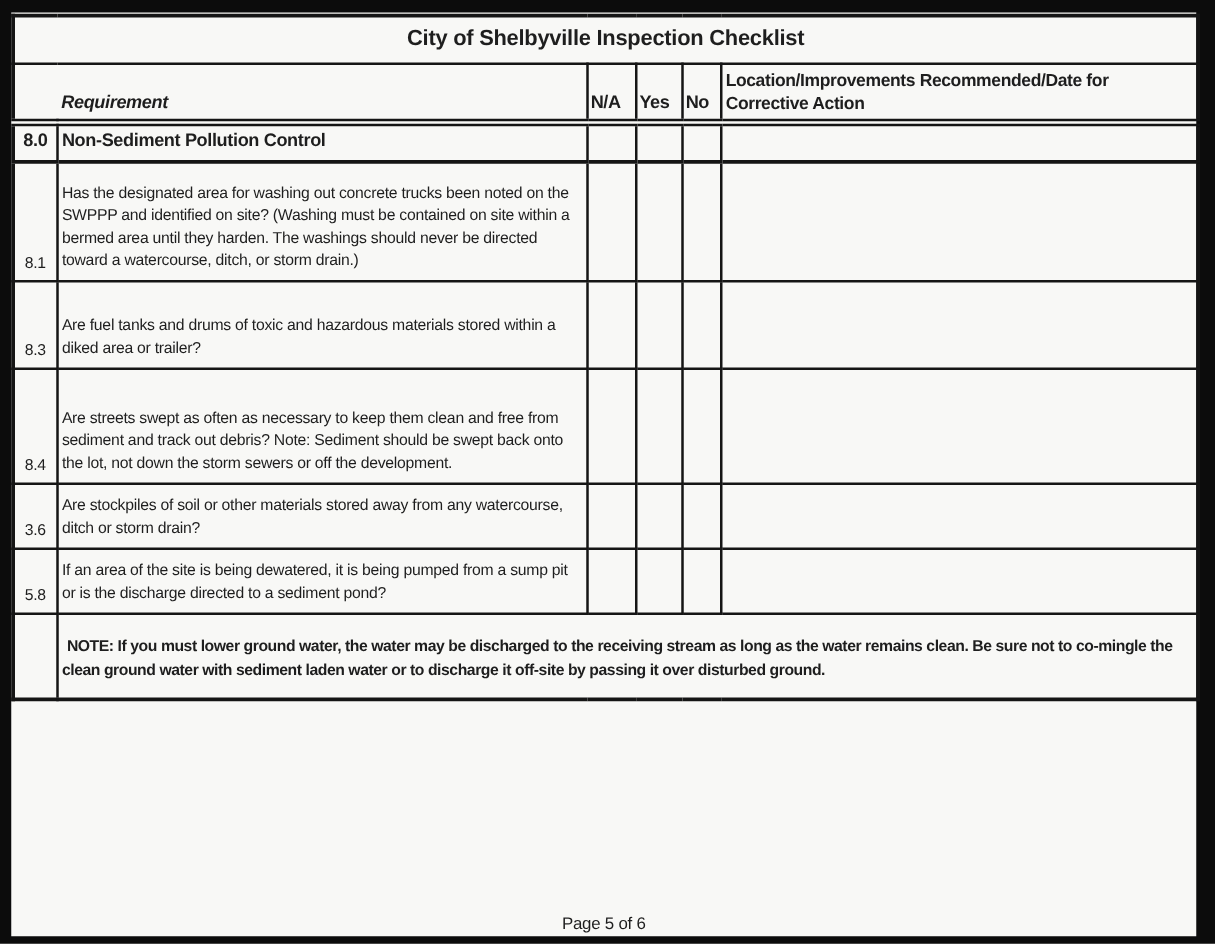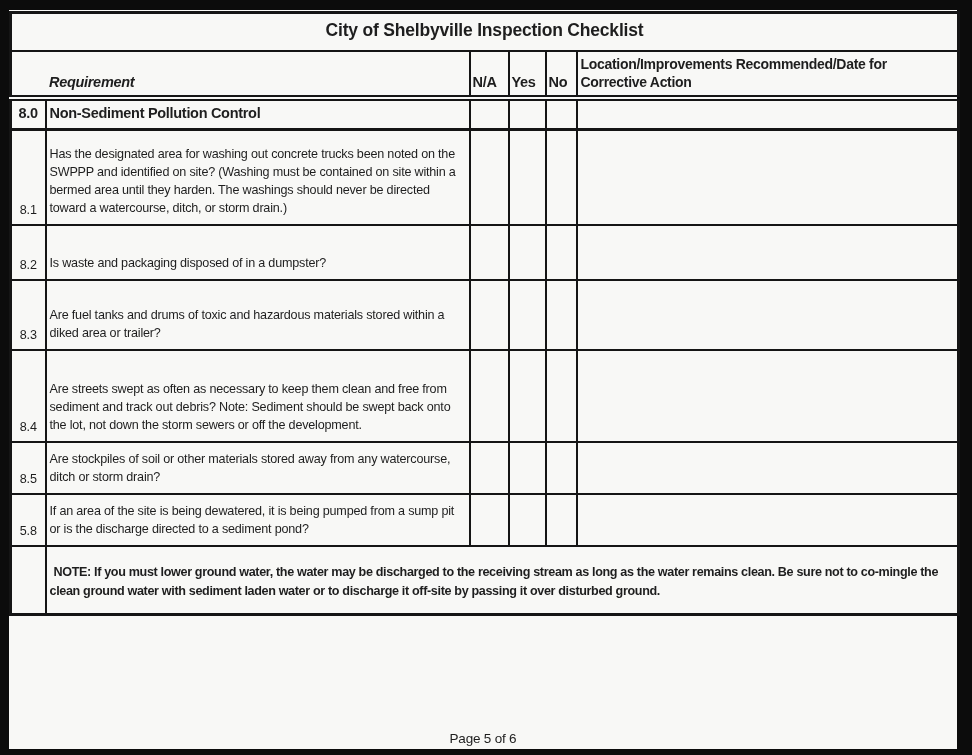--- a/index.html
+++ b/index.html
@@ -140,49 +140,41 @@
 
     <tr style="height:95px">
       <td class="num">8.1</td>
       <td class="req">Has the designated area for washing out concrete trucks been noted on the SWPPP and identified on site? (Washing must be contained on site within a bermed area until they harden.  The washings should never be directed toward a watercourse, ditch, or storm drain.)</td>
       <td></td>
       <td></td>
       <td></td>
       <td></td>
     </tr>
 
-    <tr style="height:55px">
-      <td class="num">8.2</td>
-      <td class="req">Is waste and packaging disposed of in a dumpster?</td>
-      <td></td>
-      <td></td>
-      <td></td>
-      <td></td>
-    </tr>
 
     <tr style="height:70px">
       <td class="num">8.3</td>
       <td class="req">Are fuel tanks and drums of toxic and hazardous materials stored within a diked area or trailer?</td>
       <td></td>
       <td></td>
       <td></td>
       <td></td>
     </tr>
 
     <tr style="height:92px">
       <td class="num">8.4</td>
       <td class="req">Are streets swept as often as necessary to keep them clean and free from sediment and track out debris?  Note:  Sediment should be swept back onto the lot, not down the storm sewers or off the development.</td>
       <td></td>
       <td></td>
       <td></td>
       <td></td>
     </tr>
 
     <tr style="height:52px">
-      <td class="num">8.5</td>
+      <td class="num">3.6</td>
       <td class="req">Are stockpiles of soil or other materials stored away from any watercourse, ditch or storm drain?</td>
       <td></td>
       <td></td>
       <td></td>
       <td></td>
     </tr>
 
 
     <tr style="height:52px">
       <td class="num">5.8</td>

